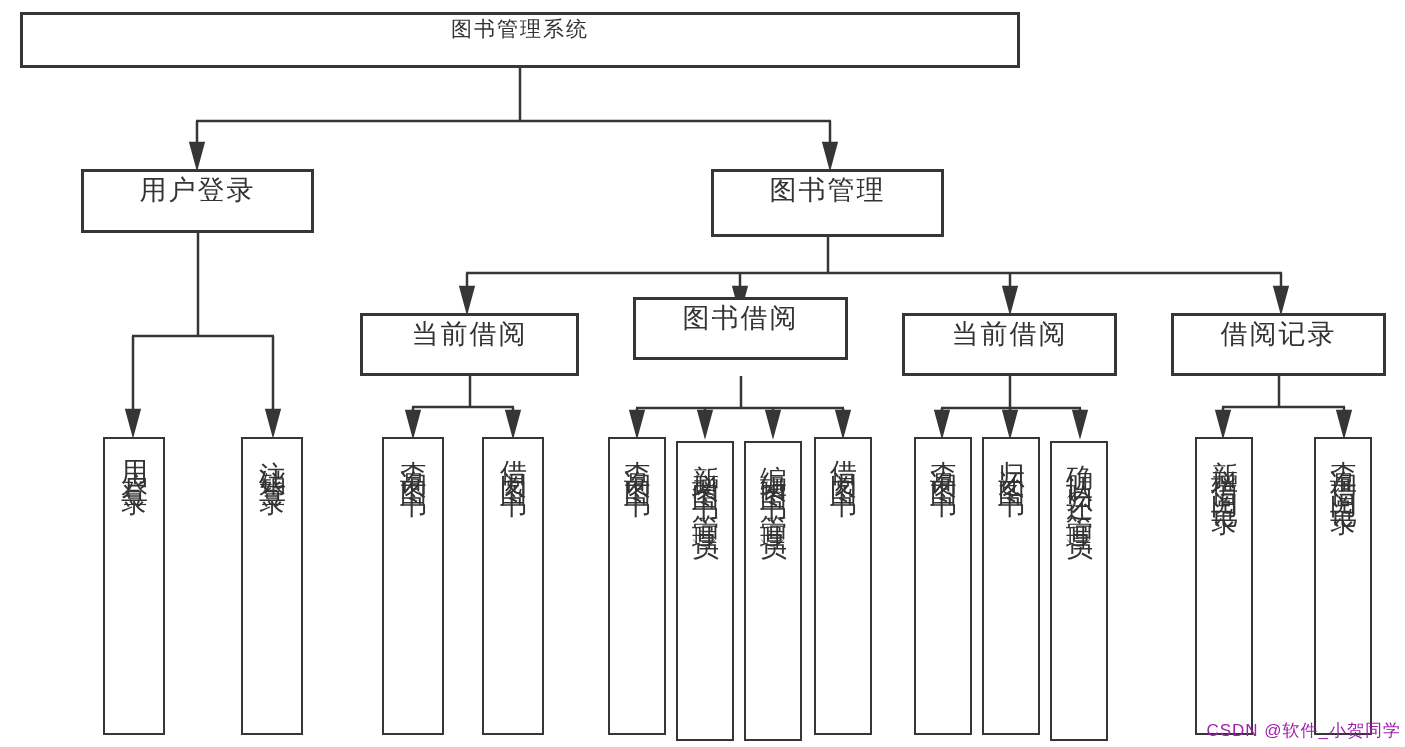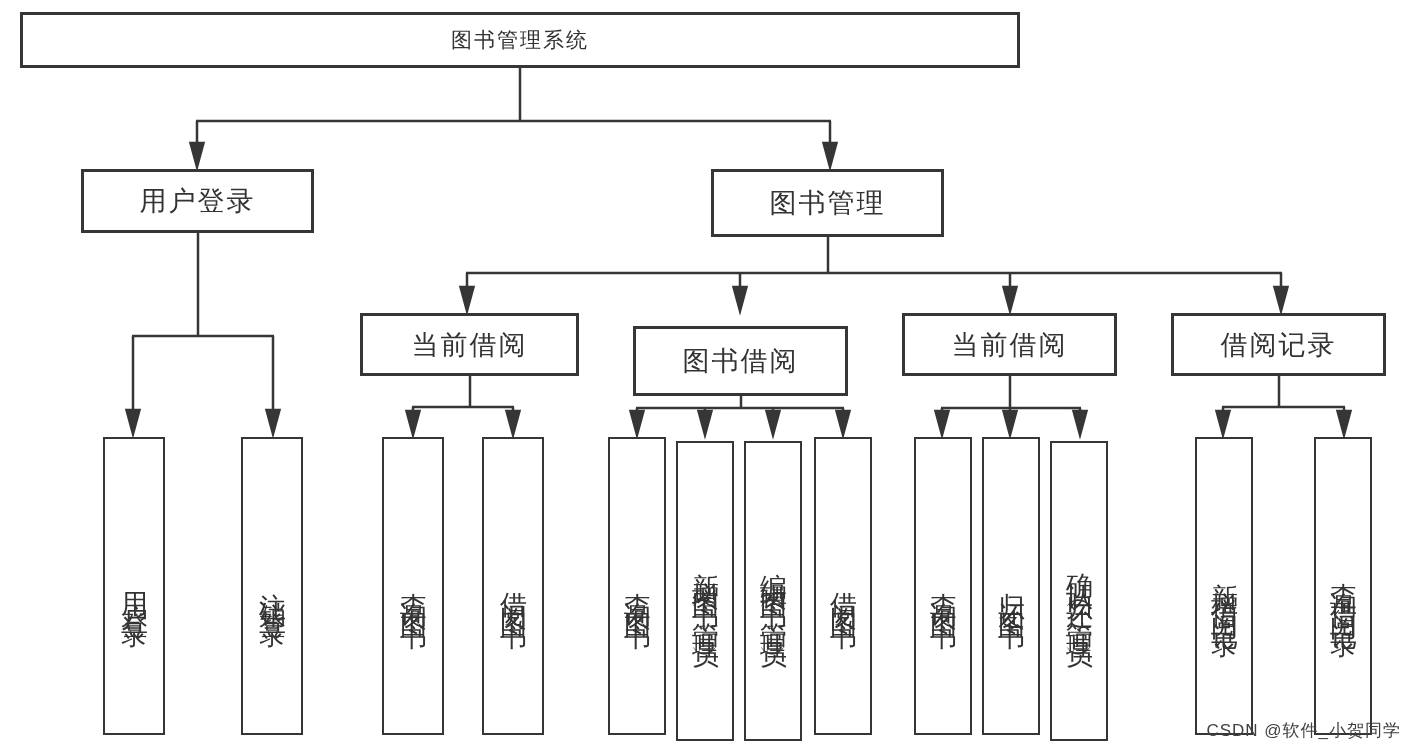--- a/index.html
+++ b/index.html
@@ -1,27 +1,27 @@
 <!DOCTYPE html>
 <html><head>
 <meta charset="utf-8">
 <style>
   html,body{margin:0;padding:0;background:#ffffff;}
   body{width:1405px;height:747px;font-family:"Liberation Sans",sans-serif;}
   .stage{position:relative;width:1405px;height:747px;background:#ffffff;overflow:hidden;}
   .wires{position:absolute;left:0;top:0;width:1405px;height:747px;pointer-events:none;}
   .node{position:absolute;box-sizing:border-box;border:3px solid #363636;background:#ffffff;
-        display:flex;align-items:center;justify-content:center;color:#333333;}
+        display:flex;align-items:flex-start;justify-content:center;color:#333333;}
   .node span{font-size:27px;letter-spacing:2px;white-space:nowrap;}
   .root span{font-size:21px;}
   .leaf{border-width:2.5px;}
   .leaf span{writing-mode:vertical-rl;text-orientation:mixed;letter-spacing:10px;
              line-height:1;white-space:normal;margin-bottom:-10px;}
   .watermark{position:absolute;right:4px;top:719px;font-size:17px;letter-spacing:1px;
-             color:#404040;z-index:10;}
+             color:#a21caf;z-index:10;}
 </style>
 </head>
 <body>
 
 <div class="stage">
 
   <svg id="wires" class="wires" viewBox="0 0 1405 747">
       <g stroke="#363636" stroke-width="2.5" fill="#363636">
         <line x1="520" y1="68" x2="520" y2="121"></line>
         <line x1="196" y1="121" x2="831" y2="121"></line>
@@ -85,21 +85,21 @@
   <div class="node" style="left:81px;top:169px;width:233px;height:64px">
     <span>用户登录</span>
   </div>
   <div class="node" style="left:711px;top:169px;width:233px;height:68px">
     <span>图书管理</span>
   </div>
 
   <div class="node" style="left:360px;top:313px;width:219px;height:63px">
     <span>当前借阅</span>
   </div>
-  <div class="node" style="left:633px;top:326px;width:215px;height:70px">
+  <div class="node" style="left:633px;top:297px;width:215px;height:63px">
     <span>图书借阅</span>
   </div>
   <div class="node" style="left:902px;top:313px;width:215px;height:63px">
     <span>当前借阅</span>
   </div>
   <div class="node" style="left:1171px;top:313px;width:215px;height:63px">
     <span>借阅记录</span>
   </div>
 
   <div class="node leaf" style="left:103px;top:437px;width:62px;height:298px">

